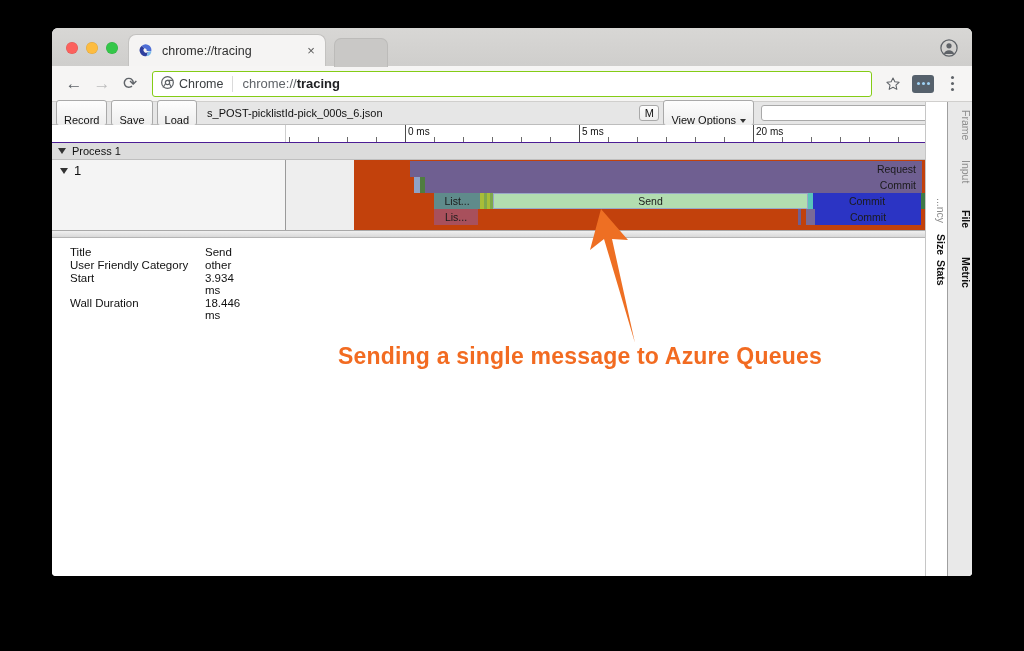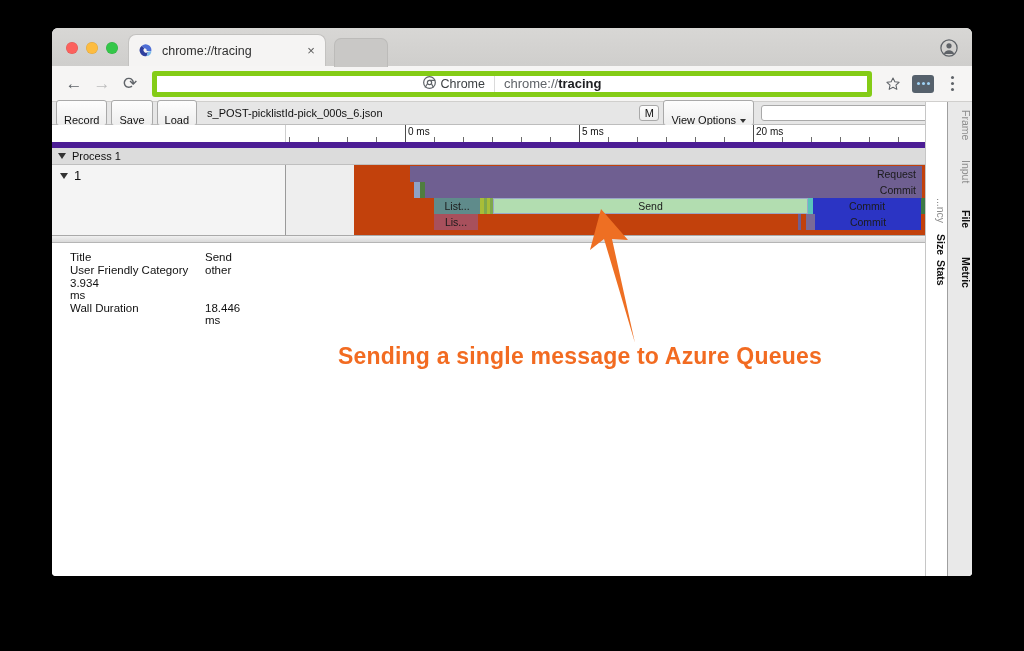--- a/index.html
+++ b/index.html
@@ -31,22 +31,22 @@
   .tab-empty{position:absolute;left:282px;top:10px;width:52px;height:28px;
              background:#c9c8c6;border-radius:7px 7px 0 0;border:1px solid #bcbbb9;border-bottom:none;}
 
   
   .navbar{height:36px;background:#f6f5f4;border-bottom:1px solid #d0cfcd;
           display:flex;align-items:center;padding:0 8px;box-sizing:border-box;}
   .navbtn{width:28px;height:28px;display:flex;align-items:center;justify-content:center;
           color:#5f6368;font-size:17px;}
   .navbtn.dim{color:#bdbdbd;}
   .omnibox{flex:1 1 auto;height:26px;margin:0 8px;background:#fff;
-           border:5px solid #84cc16;border-radius:3px;display:flex;align-items:center;
-           padding:0 8px;box-sizing:border-box;justify-content:center;}
+           border:1px solid #84cc16;border-radius:3px;display:flex;align-items:center;
+           padding:0 8px;box-sizing:border-box;}
   .omni-chip{display:flex;align-items:center;gap:5px;padding-right:9px;margin-right:9px;
              border-right:1px solid #dadada;color:#3c4043;font-size:12.5px;}
   .omni-url{font-size:13px;color:#5f6368;white-space:nowrap;}
   .omni-url b{color:#202124;font-weight:bold;}
   .star{width:26px;height:26px;display:flex;align-items:center;justify-content:center;color:#5f6368;}
   .ext{width:22px;height:18px;border-radius:3px;background:#56616c;display:flex;
        align-items:center;justify-content:center;gap:2px;margin:0 6px;}
   .ext i{width:3px;height:3px;border-radius:50%;background:#9fd3f5;display:block;}
   .kebab{width:24px;height:26px;display:flex;flex-direction:column;align-items:center;
          justify-content:center;gap:3px;}
@@ -65,21 +65,21 @@
   .spacer{flex:1 1 auto;}
   .btn.sq{width:20px;padding:0;text-align:center;}
   .btn.arrow{width:24px;padding:0;text-align:center;font-size:12px;}
   .searchbox{height:16px;width:180px;background:#fff;border:1px solid #a9a9a9;border-radius:3px;
              margin:0 3px;box-sizing:border-box;}
   .caret{display:inline-block;width:0;height:0;border-left:3.5px solid transparent;
          border-right:3.5px solid transparent;border-top:4px solid #333;
          vertical-align:middle;margin-left:4px;}
 
   
-  .rulerrow{position:relative;height:17px;background:#fff;border-bottom:6px solid #4c1d95;}
+  .rulerrow{position:relative;height:17px;background:#fff;border-bottom:1px solid #4c1d95;}
   .ruler-left{position:absolute;left:0;top:0;width:233px;height:17px;background:#fff;
               border-right:1px solid #cfcfcf;}
   .ruler{position:absolute;left:233px;top:0;right:47px;height:17px;overflow:hidden;}
   .majtick{position:absolute;top:0;height:17px;border-left:1px solid #4b4b4b;}
   .majtick span{position:absolute;left:2px;top:1px;font-size:10px;color:#111;white-space:nowrap;}
   .mintick{position:absolute;bottom:0;height:5px;border-left:1px solid #6b6b6b;}
 
   
   .prow{height:17px;background:#dcdcdc;border-bottom:1px solid #bfbfbf;
         display:flex;align-items:center;padding-left:6px;box-sizing:border-box;font-size:11px;color:#111;}
@@ -295,20 +295,21 @@
         <div class="dtable" id="detail-table">
             <div class="drow">
               <div class="dk">Title</div>
               <div class="dv">Send</div>
             </div>
             <div class="drow">
               <div class="dk">User Friendly Category</div>
               <div class="dv">other</div>
             </div>
             <div class="drow">
+              <div class="dk">Start</div>
               <div class="dv">3.934<br><span>ms</span></div>
             </div>
             <div class="drow">
               <div class="dk">Wall Duration</div>
               <div class="dv">18.446<br><span>ms</span></div>
             </div>
           </div>
       </div>
 
       <div class="vtabs">

